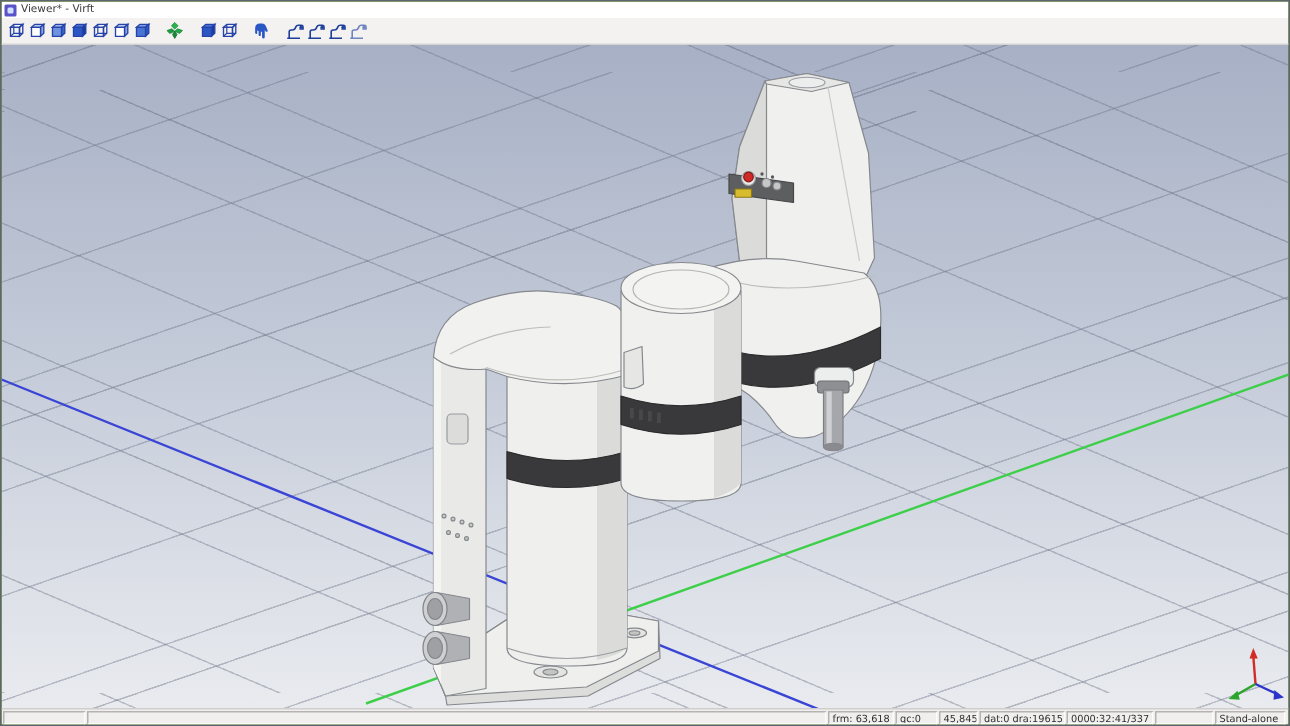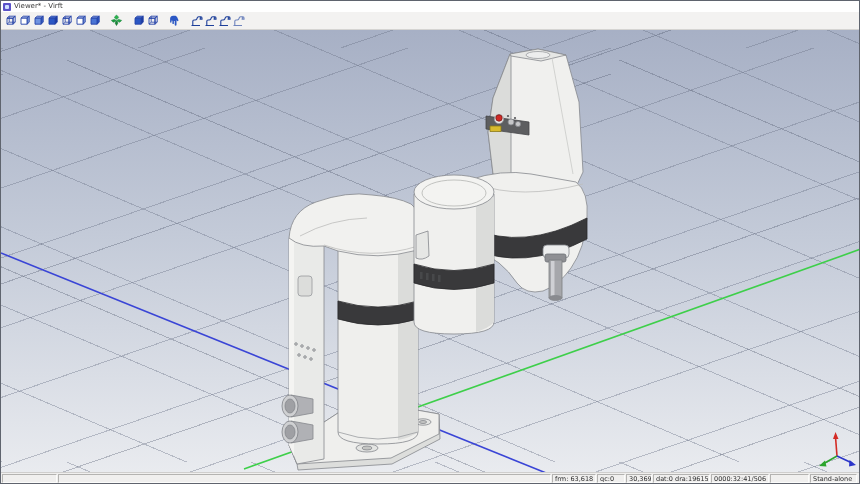--- a/index.html
+++ b/index.html
@@ -312,20 +312,20 @@
       <polygon points="6,36 12,30.5 13.5,36.5" fill="#2ba52b"></polygon>
       <polygon points="43,35 36.5,30 36,36.5" fill="#2b35c9"></polygon>
     </svg>
   </div>
 
   <div class="statusbar" id="statusbar">
       <div class="seg" style="width: 55px;"></div>
       <div class="seg" style="flex: 1 1 auto;"></div>
       <div class="seg" style="width: 44px;">frm: 63,618</div>
       <div class="seg" style="width: 28px; text-decoration: underline;">qc:0</div>
-      <div class="seg" style="width: 26px;">30,369</div>
+      <div class="seg" style="width: 26px;">45,845</div>
       <div class="seg" style="width: 57px;">dat:0 dra:1961522</div>
-      <div class="seg" style="width: 58px;">0000:32:41/506</div>
+      <div class="seg" style="width: 58px;">0000:32:41/337</div>
       <div class="seg" style="width: 39px;"></div>
       <div class="seg" style="width: 47px;">Stand-alone</div>
     </div>
 
 </div>
 
 </body></html>

